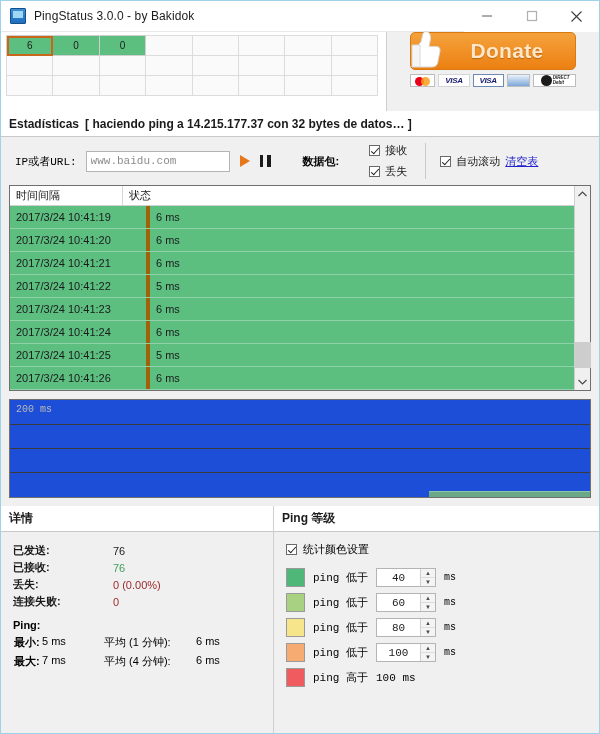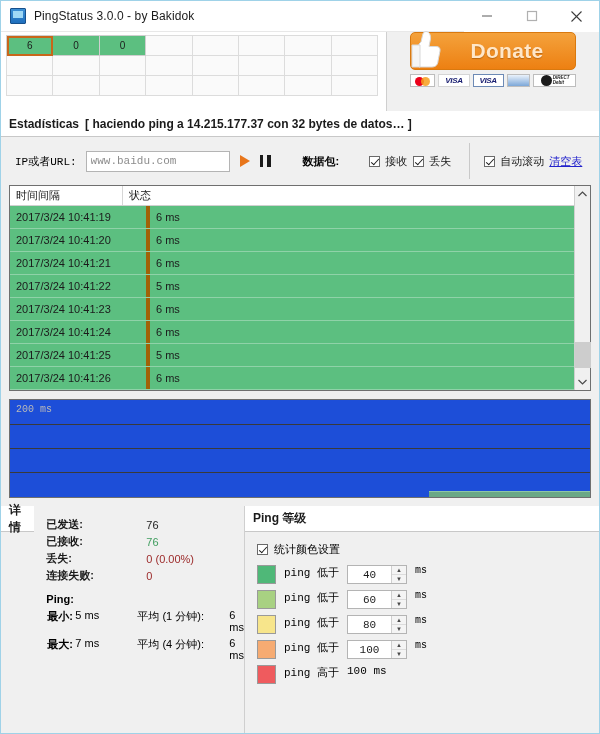--- a/index.html
+++ b/index.html
@@ -171,21 +171,21 @@
     border: 1px solid #b4b4b4;
     background: #ffffff;
     font-family: "Liberation Mono", monospace;
     font-size: 11px;
     color: #8c8c8c;
     padding: 0 4px;
     outline: none;
   }
   .ctl-icons { display: flex; align-items: center; gap: 10px; margin-left: 10px; }
   .pkg-label { margin-left: 32px; font-size: 11px; font-weight: bold; }
-  .chk-group { margin-left: 30px; display: flex; gap: 6px; }
+  .chk-group { margin-left: 30px; display: flex; flex-direction: column; gap: 6px; }
   .chk { display: flex; align-items: center; gap: 5px; font-size: 11px; color: #1b1b1b; }
   .box {
     width: 11px; height: 11px;
     border: 1px solid #6a6a6a;
     background: #ffffff;
     position: relative;
     flex: 0 0 11px;
   }
   .box.checked::after {
     content: "";
@@ -273,36 +273,36 @@
   }
   .gseries {
     position: absolute;
     bottom: 0; height: 6px;
     background: #6aa886;
     border-top: 1px solid #8ec7a5;
   }
 
   
   .bottom { display: flex; margin-top: 8px; flex: 1; }
-  .panel-left { width: 244px; border-right: 1px solid #cfcfcf; background: #f0f0f0; display:flex; }
+  .panel-left { width: 273px; border-right: 1px solid #cfcfcf; background: #f0f0f0; display:flex; flex-direction:column;}
   .panel-right { flex: 1; background: #f0f0f0; display:flex; flex-direction:column;}
   .panel-body { background: #f0f0f0; padding: 10px 0 0 12px; flex: 1;}
 
   .det-grid { font-size: 11px; color: #1b1b1b; }
   .det-row { display: flex; height: 17px; align-items: center; }
   .det-k { width: 100px; font-weight: bold; }
   .det-v { color: #1b1b1b; }
   .det-v.green { color: #3f9d5e; }
   .det-v.red { color: #9c2a2a; }
   .ping-title { font-weight: bold; font-size: 11px; margin-top: 9px; margin-bottom: 4px; }
   .ping-stats { display: grid; grid-template-columns: 28px 62px 92px auto; row-gap: 4px; font-size: 11px; margin-left: 1px;}
   .ps-k { font-weight: bold; }
 
   .lvl-chk { display: flex; align-items: center; gap: 6px; font-size: 11px; margin-bottom: 8px; }
-  .lvl-row { display: flex; align-items: flex-start; gap: 8px; height: 25px; }
+  .lvl-row { display: flex; align-items: center; gap: 8px; height: 25px; }
   .swatch { width: 19px; height: 19px; border: 1px solid #9a9a9a; flex: 0 0 19px; }
   .lvl-text { font-size: 11px; font-family: "Liberation Mono", monospace; white-space: nowrap; }
   .spin {
     display: flex;
     width: 60px; height: 19px;
     border: 1px solid #b4b4b4;
     background: #ffffff;
     align-items: stretch;
   }
   .spin input {

